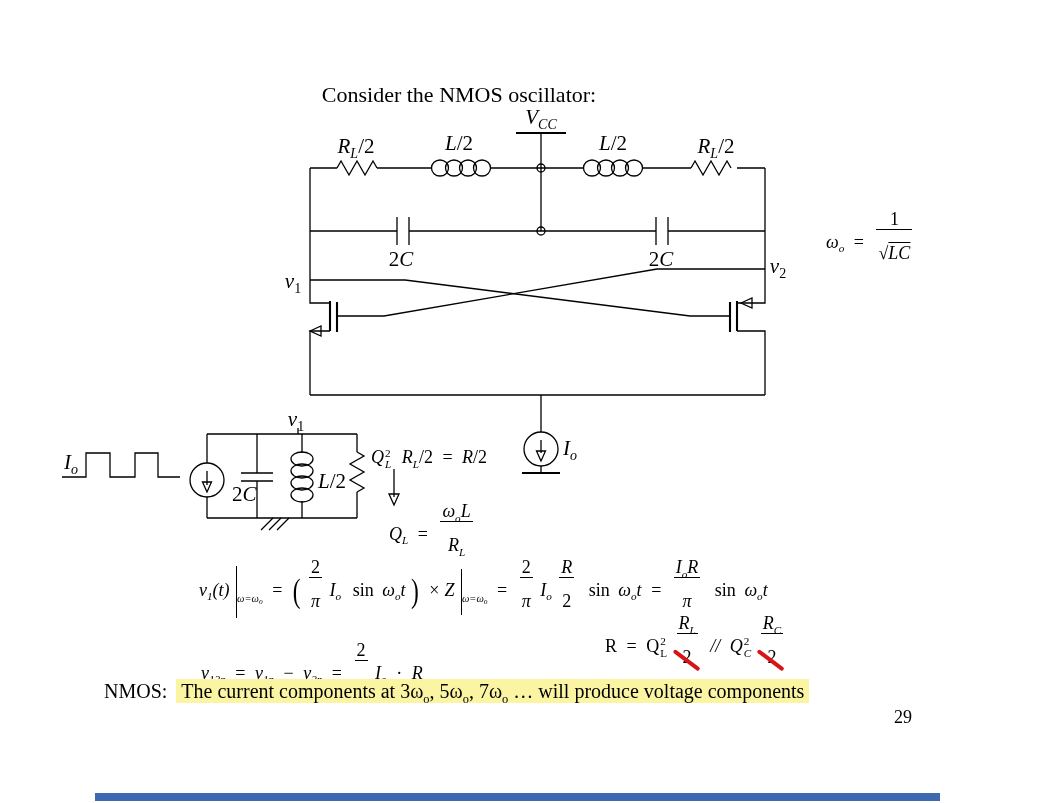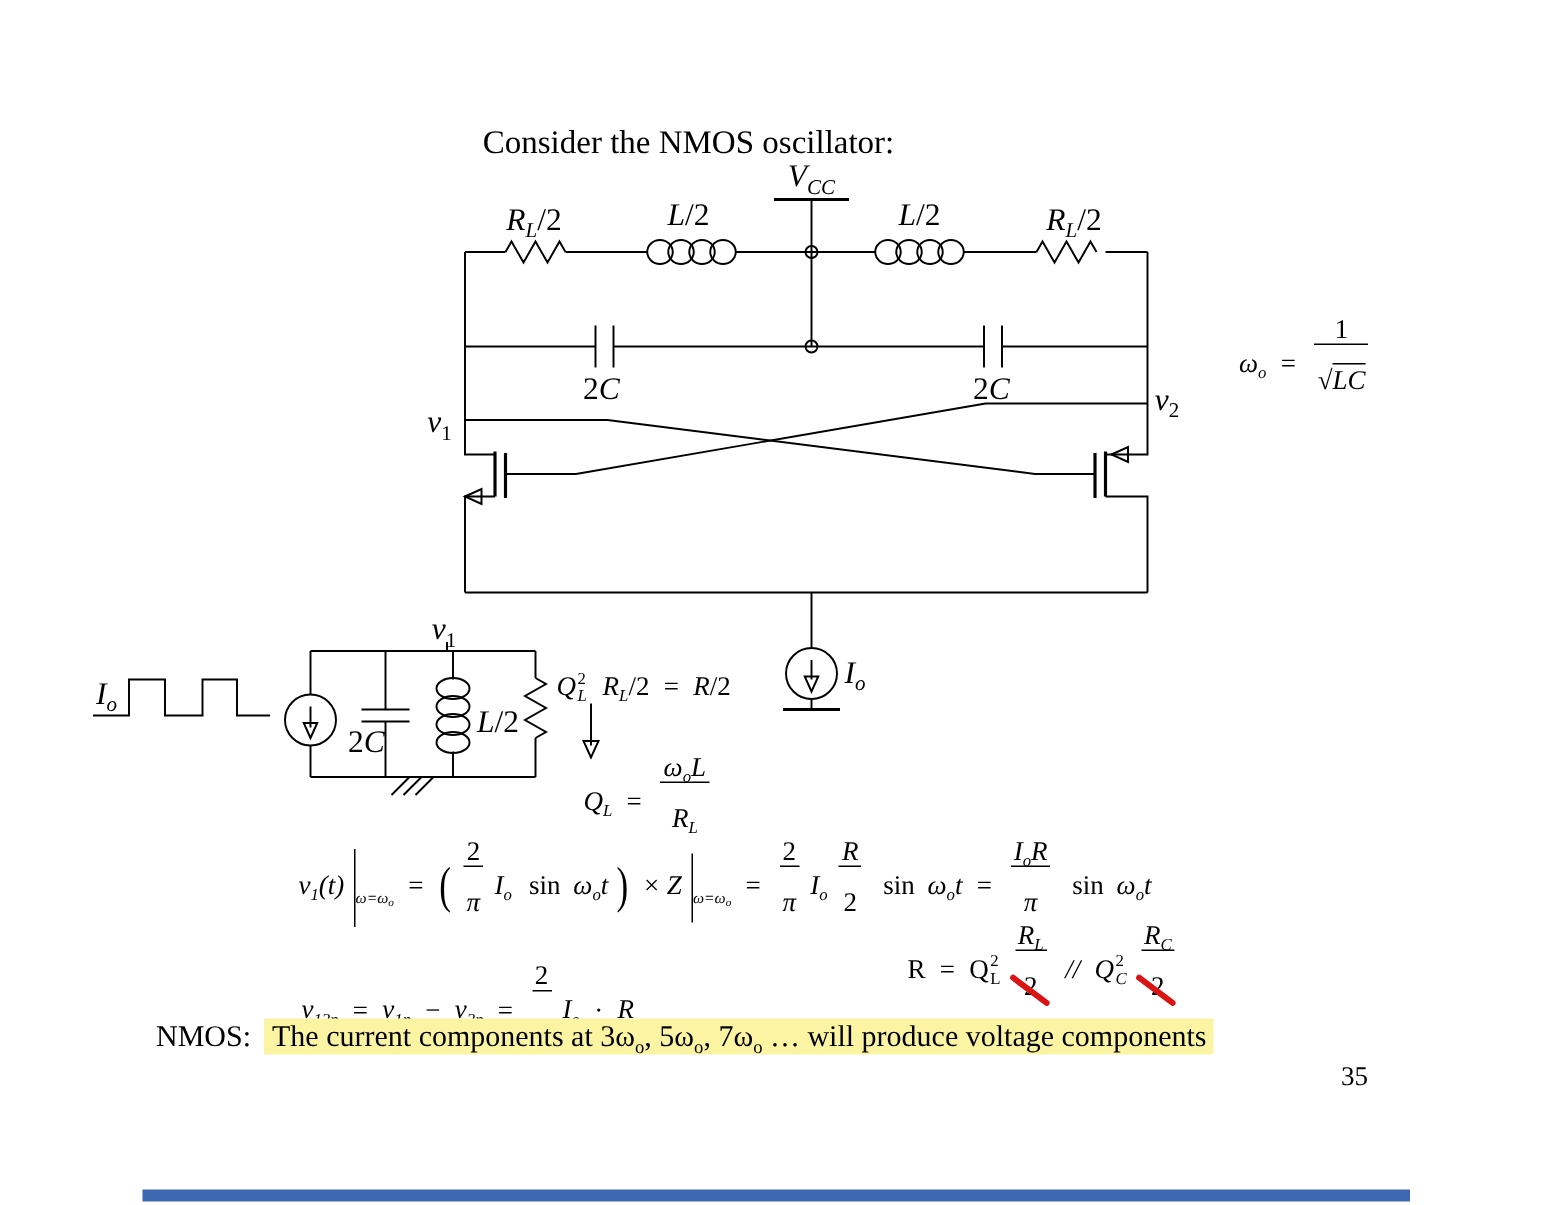--- a/index.html
+++ b/index.html
@@ -257,14 +257,14 @@
   </span>
 </div>
 
 <div class="abs note">
   <span class="note-label">NMOS:</span>
   <span class="note-lines">
     <span class="hl"><span>The current components at 3ω</span><sub>o</sub><span>, 5ω</span><sub>o</sub><span>, 7ω</span><sub>o</sub><span> … will produce voltage components</span></span><br>
   </span>
 </div>
 
-<div class="abs pagenum">35</div>
+<div class="abs pagenum">29</div>
 <div class="abs footer-bar"></div>
 
 </body></html>

